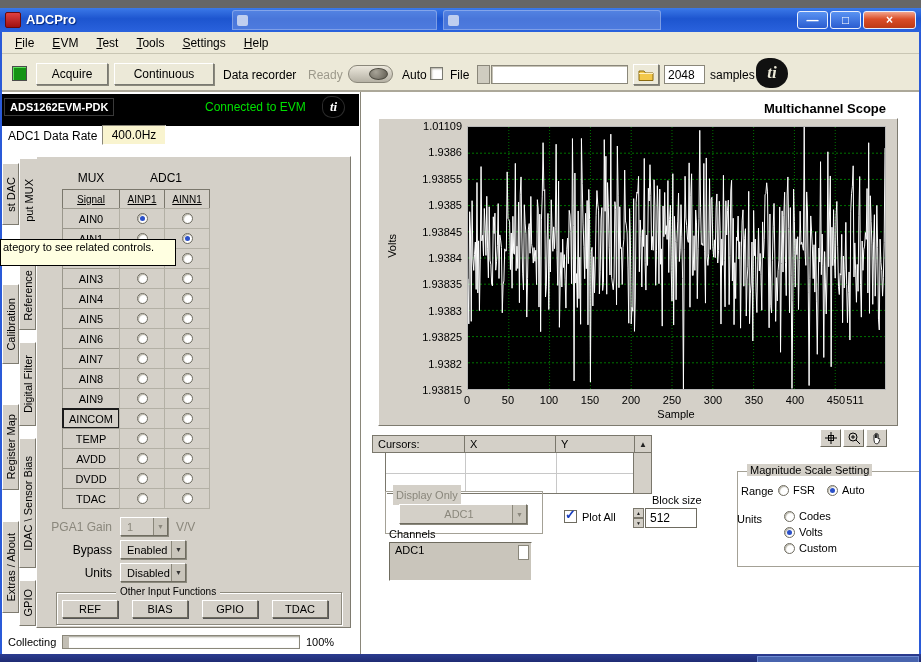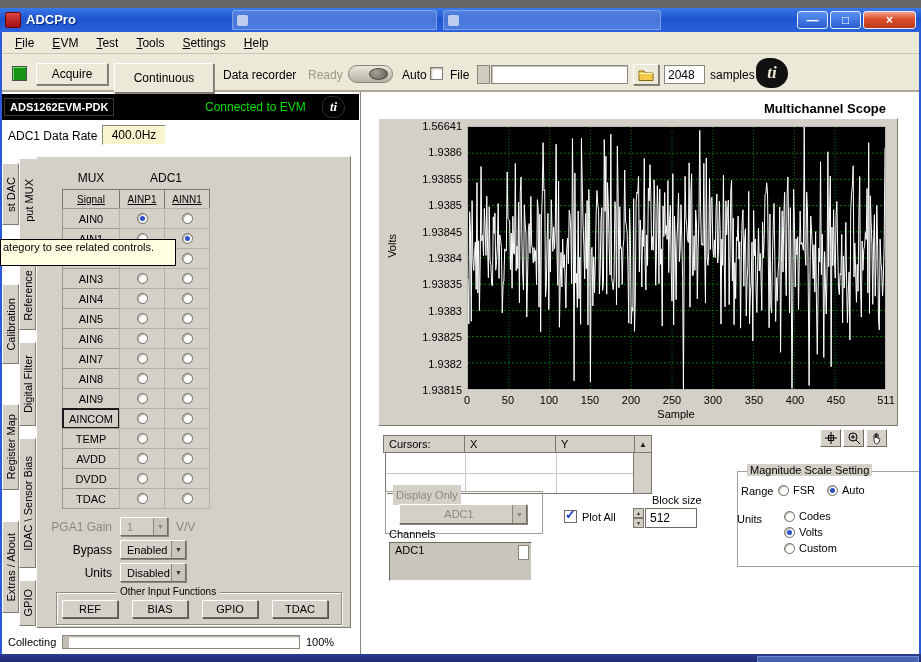--- a/index.html
+++ b/index.html
@@ -21,38 +21,38 @@
   #btn-close{left:863px;width:53px;background:linear-gradient(#f2a48c,#da4d28 45%,#bd3a16);}
 
   
   #menubar{position:absolute;left:0;top:24px;width:921px;height:22px;background:#ece9d8;border-bottom:1px solid #c9c6b4;display:flex;align-items:center;padding-left:6px;}
   .menu-item{padding:2px 9px;font-size:12px;color:#000;}
   #toolbar{position:absolute;left:0;top:46px;width:921px;height:38px;background:#ece9d8;border-bottom:2px solid #aca899;}
   #toolbar>*{position:absolute;}
   #led{left:12px;top:12px;width:15px;height:15px;background:#149314;border:1px solid #4c4c4c;box-shadow:inset 1px 1px 0 #5fe05f;}
   .tb-btn{background:#ece9d8;border:1px solid;border-color:#fff #7a7a72 #7a7a72 #fff;box-shadow:1px 1px 0 #8a887c;font-size:12px;color:#000;text-align:center;}
   #btn-acquire{left:36px;top:9px;width:72px;height:22px;}
-  #btn-continuous{left:114px;top:9px;width:100px;height:30px;}
+  #btn-continuous{left:114px;top:9px;width:100px;height:22px;}
   #lbl-recorder{left:223px;top:14px;font-size:12px;}
   #lbl-ready{left:308px;top:14px;font-size:12px;color:#9d9a8c;}
   #toggle{left:348px;top:11px;width:45px;height:18px;border-radius:9px;background:linear-gradient(#ece8dc,#b5b1a4);border:1px solid #8a877a;}
   #toggle-knob{position:absolute;right:4px;top:2px;width:19px;height:12px;border-radius:50%;background:radial-gradient(circle at 35% 30%,#a8a498,#5f5b50);border:1px solid #4c4a40;}
   #lbl-auto{left:402px;top:14px;font-size:12px;}
   #chk-auto{left:430px;top:13px;width:13px;height:13px;background:#fff;border:1px solid #7a7a72;box-shadow:inset 1px 1px 2px #b0ada0;}
   #lbl-file{left:450px;top:14px;font-size:12px;}
   #path-icon{left:477px;top:11px;width:13px;height:19px;background:#cfccc0;border:1px solid #8a877a;}
   #file-input{left:491px;top:11px;width:137px;height:19px;background:#fff;border:1px solid #8a877a;box-shadow:inset 1px 1px 0 #c6c3b6;font-size:11px;padding:0 3px;}
   #btn-folder{left:633px;top:10px;width:26px;height:21px;display:flex;align-items:center;justify-content:center;}
   #samples-input{left:664px;top:11px;width:41px;height:19px;background:#fff;border:1px solid #8a877a;font-size:12px;padding:0 3px;}
   #lbl-samples{left:710px;top:14px;font-size:12px;}
   .ti-logo{display:flex;align-items:center;justify-content:center;font-family:"Liberation Serif",serif;font-style:italic;font-weight:bold;border-radius:40% 55% 50% 45%;}
   #ti-toolbar{left:756px;top:4px;width:32px;height:30px;background:#111;color:#ece9d8;font-size:17px;}
 
   
-  #device-header{position:absolute;left:2px;top:86px;width:357px;height:26px;background:#000;}
+  #device-header{position:absolute;left:2px;top:86px;width:357px;height:32px;background:#000;}
   #device-header>*{position:absolute;}
   #device-name{left:2px;top:4px;color:#fff;font-size:11px;font-weight:bold;padding:2px 5px;border:1px solid #3a3a3a;}
   #conn-status{left:203px;top:6px;color:#00e000;font-size:12px;}
   #ti-header{left:320px;top:2px;width:23px;height:22px;background:#000;color:#fff;font-size:13px;border:1px solid #2c2c2c;}
 
   
   #lbl-datarate{position:absolute;left:8px;top:121px;font-size:12px;}
   #datarate-box{position:absolute;left:102px;top:117px;width:64px;height:20px;background:#f9f4cf;border:1px solid;border-color:#8a877a #fff #fff #8a877a;font-size:12px;text-align:center;line-height:18px;}
 
   
@@ -117,21 +117,21 @@
   #plot svg{width:100%;height:100%;display:block;}
   .ytick{position:absolute;left:398px;width:64px;text-align:right;font-size:11px;}
   .xtick{position:absolute;top:386px;width:34px;text-align:center;font-size:11px;}
   #xlabel{position:absolute;left:640px;top:400px;width:72px;text-align:center;font-size:11px;}
 
   #palette{position:absolute;left:820px;top:421px;display:flex;gap:2px;}
   .pal-btn{width:21px;height:18px;background:#d4d0c8;border:1px solid;border-color:#fff #6f6c60 #6f6c60 #fff;display:flex;align-items:center;justify-content:center;}
 
   
   .cur-h{position:absolute;top:427px;height:18px;background:#d4d0c8;border:1px solid #7a776c;font-size:11px;display:flex;align-items:center;padding-left:5px;}
-  #cur-h1{left:383px;width:96px;}
+  #cur-h1{left:372px;width:96px;}
   #cur-h2{left:464px;width:92px;}
   #cur-h3{left:555px;width:80px;}
   #cur-arrow{position:absolute;left:634px;top:427px;width:18px;height:18px;background:#d4d0c8;border:1px solid #7a776c;font-size:8px;display:flex;align-items:center;justify-content:center;color:#222;}
   #cur-body{position:absolute;left:385px;top:444px;width:249px;height:42px;background:#fff;border:1px solid #7a776c;}
   .cur-vline{position:absolute;top:0;width:1px;height:100%;background:#c8c8c8;}
   #cur-hline{position:absolute;left:0;top:20px;width:100%;height:1px;background:#c8c8c8;}
   #cur-scroll{position:absolute;left:633px;top:444px;width:19px;height:42px;background:#d4d0c8;border:1px solid #7a776c;}
 
   
   #display-group{position:absolute;left:385px;top:483px;width:158px;height:43px;border:1px solid #a4a196;box-shadow:inset 1px 1px 0 #fff;}
@@ -544,35 +544,35 @@
     </div>
     <div class="vtab" style="left: 19px; top: 334px; height: 84px;">
       <span class="vtab-text">Digital Filter</span>
     </div>
     <div class="vtab" style="left: 19px; top: 430px; height: 130px;">
       <span class="vtab-text">IDAC \ Sensor Bias</span>
     </div>
     <div class="vtab" style="left: 19px; top: 572px; height: 46px;">
       <span class="vtab-text">GPIO</span>
     </div>
-    <div class="ytick" style="top: 112px;">1.56641</div>
+    <div class="ytick" style="top: 112px;">1.01109</div>
     <div class="ytick" style="top: 138.4px;">1.9386</div>
     <div class="ytick" style="top: 164.8px;">1.93855</div>
     <div class="ytick" style="top: 191.2px;">1.9385</div>
     <div class="ytick" style="top: 217.6px;">1.93845</div>
     <div class="ytick" style="top: 244px;">1.9384</div>
     <div class="ytick" style="top: 270.4px;">1.93835</div>
     <div class="ytick" style="top: 296.8px;">1.9383</div>
     <div class="ytick" style="top: 323.2px;">1.93825</div>
     <div class="ytick" style="top: 349.6px;">1.9382</div>
     <div class="ytick" style="top: 376px;">1.93815</div>
     <div class="xtick" style="left: 450px;">0</div>
     <div class="xtick" style="left: 490.998px;">50</div>
     <div class="xtick" style="left: 531.996px;">100</div>
     <div class="xtick" style="left: 572.994px;">150</div>
     <div class="xtick" style="left: 613.992px;">200</div>
     <div class="xtick" style="left: 654.99px;">250</div>
     <div class="xtick" style="left: 695.988px;">300</div>
     <div class="xtick" style="left: 736.986px;">350</div>
     <div class="xtick" style="left: 777.984px;">400</div>
     <div class="xtick" style="left: 818.982px;">450</div>
-    <div class="xtick" style="left: 869px;">511</div>
+    <div class="xtick" style="left: 838px;">511</div>
   </div>
 
 </body></html>

